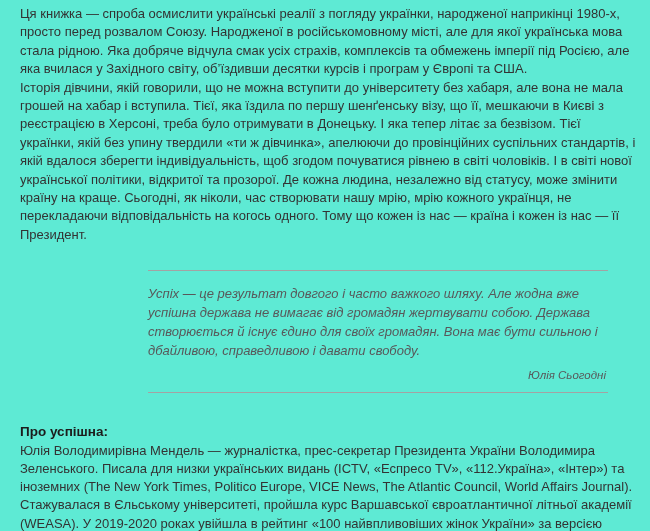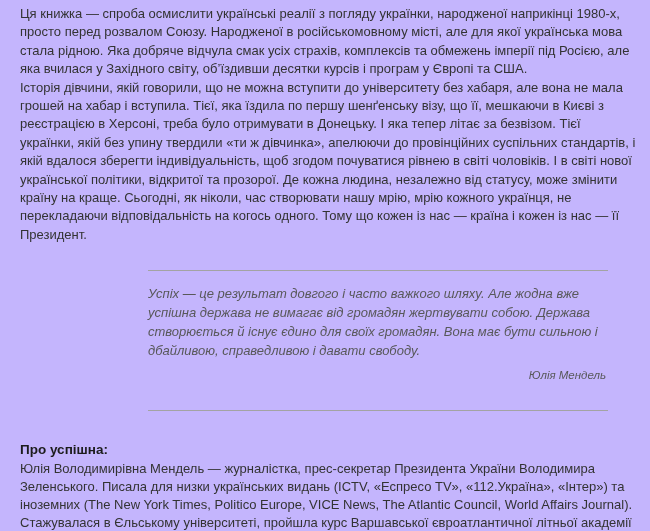--- a/index.html
+++ b/index.html
@@ -1,37 +1,37 @@
 <!DOCTYPE html>
 <html><head>
 <meta charset="utf-8">
 <style>
   * { margin:0; padding:0; box-sizing:border-box; }
   html,body { background:#ffffff; }
   .page {
     position:relative;
     width:650px;
     height:531px;
-    background:#c4b5fd;
+    background:#5eead4;
     overflow:hidden;
     font-family:"Liberation Sans","DejaVu Sans",sans-serif;
     -webkit-font-smoothing:antialiased;
   }
   .annotation {
     padding:5px 13px 0 20px;
     font-size:13px;
     line-height:18.4px;
     color:#333333;
   }
   .annotation p { margin:0; }
   .quote-block {
     margin:26px 42px 0 148px;
     border-top:1px solid #a3a3a3;
     border-bottom:1px solid #a3a3a3;
-    padding:13px 2px 29px 0;
+    padding:13px 2px 11px 0;
   }
   .quote-text {
     font-style:italic;
     color:#58585a;
     font-size:13px;
     line-height:19px;
   }
   .quote-attrib {
     font-style:italic;
     color:#58585a;
@@ -57,21 +57,21 @@
 
 <div class="page">
 
   <div class="annotation">
     <p>Ця книжка — спроба осмислити українські реалії з погляду українки, народженої наприкінці 1980-х, просто перед розвалом Союзу. Народженої в російськомовному місті, але для якої українська мова стала рідною. Яка добряче відчула смак усіх страхів, комплексів та обмежень імперії під Росією, але яка вчилася у Західного світу, об’їздивши десятки курсів і програм у Європі та США.</p>
     <p>Історія дівчини, якій говорили, що не можна вступити до університету без хабаря, але вона не мала грошей на хабар і вступила. Тієї, яка їздила по першу шенґенську візу, що її, мешкаючи в Києві з реєстрацією в Херсоні, треба було отримувати в Донецьку. І яка тепер літає за безвізом. Тієї українки, якій без упину твердили «ти ж дівчинка», апелюючи до провінційних суспільних стандартів, і якій вдалося зберегти індивідуальність, щоб згодом почуватися рівнею в світі чоловіків. І в світі нової української політики, відкритої та прозорої. Де кожна людина, незалежно від статусу, може змінити країну на краще. Сьогодні, як ніколи, час створювати нашу мрію, мрію кожного українця, не перекладаючи відповідальність на когось одного. Тому що кожен із нас — країна і кожен із нас — її Президент.</p>
   </div>
 
   <div class="quote-block">
     <p class="quote-text">Успіх — це результат довгого і часто важкого шляху. Але жодна вже успішна держава не вимагає від громадян жертвувати собою. Держава створюється й існує єдино для своїх громадян. Вона має бути сильною і дбайливою, справедливою і давати свободу.</p>
-    <p class="quote-attrib">Юлія Мендель</p>
+    <p class="quote-attrib">Юлія Сьогодні</p>
   </div>
 
   <div class="about">
     <p class="about-heading">Про успішна:</p>
     <p class="about-text">Юлія Володимирівна Мендель — журналістка, прес-секретар Президента України Володимира Зеленського. Писала для низки українських видань (ICTV, «Еспресо TV», «112.Україна», «Інтер») та іноземних (The New York Times, Politico Europe, VICE News, The Atlantic Council, World Affairs Journal). Стажувалася в Єльському університеті, пройшла курс Варшавської євроатлантичної літньої академії (WEASA). У 2019-2020 роках увійшла в рейтинг «100 найвпливовіших жінок України» за версією журналу «Фокус».</p>
   </div>
 
 </div>
 
 </body></html>

